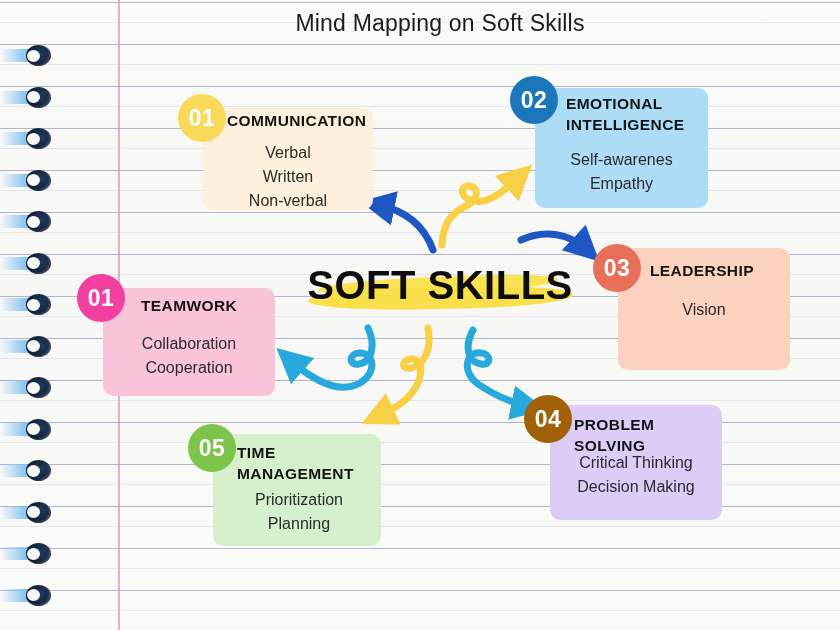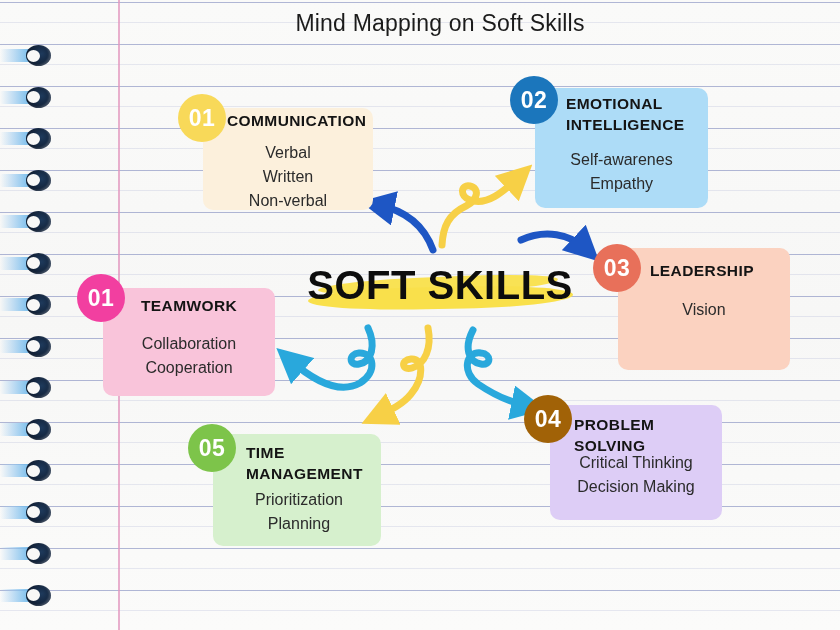--- a/index.html
+++ b/index.html
@@ -352,21 +352,21 @@
     <div class="badge" style="left:-26px; top:-10px; background:#a16207;">04</div>
     <div class="card-title" style="left:24px; top:10px;">PROBLEM SOLVING</div>
     <div class="card-body" style="left:0; top:46px; width:172px;">
       <div>Critical Thinking</div>
       <div>Decision Making</div>
     </div>
   </div>
 
   <div class="card" style="left:213px; top:434px; width:168px; height:112px; background:#d6f0cd;">
     <div class="badge" style="left:-25px; top:-10px; background:#7dc44a;">05</div>
-    <div class="card-title" style="left:33px; top:9px;">TIME MANAGEMENT</div>
+    <div class="card-title" style="left:24px; top:9px;">TIME MANAGEMENT</div>
     <div class="card-body" style="left:0; top:54px; width:172px;">
       <div>Prioritization</div>
       <div>Planning</div>
     </div>
   </div>
 
   <div class="card" style="left:103px; top:288px; width:172px; height:108px; background:#f9c4da;">
     <div class="badge" style="left:-26px; top:-14px; background:#f23fa0;">01</div>
     <div class="card-title" style="left:38px; top:8px;">TEAMWORK</div>
     <div class="card-body" style="left:0; top:44px; width:172px;">

